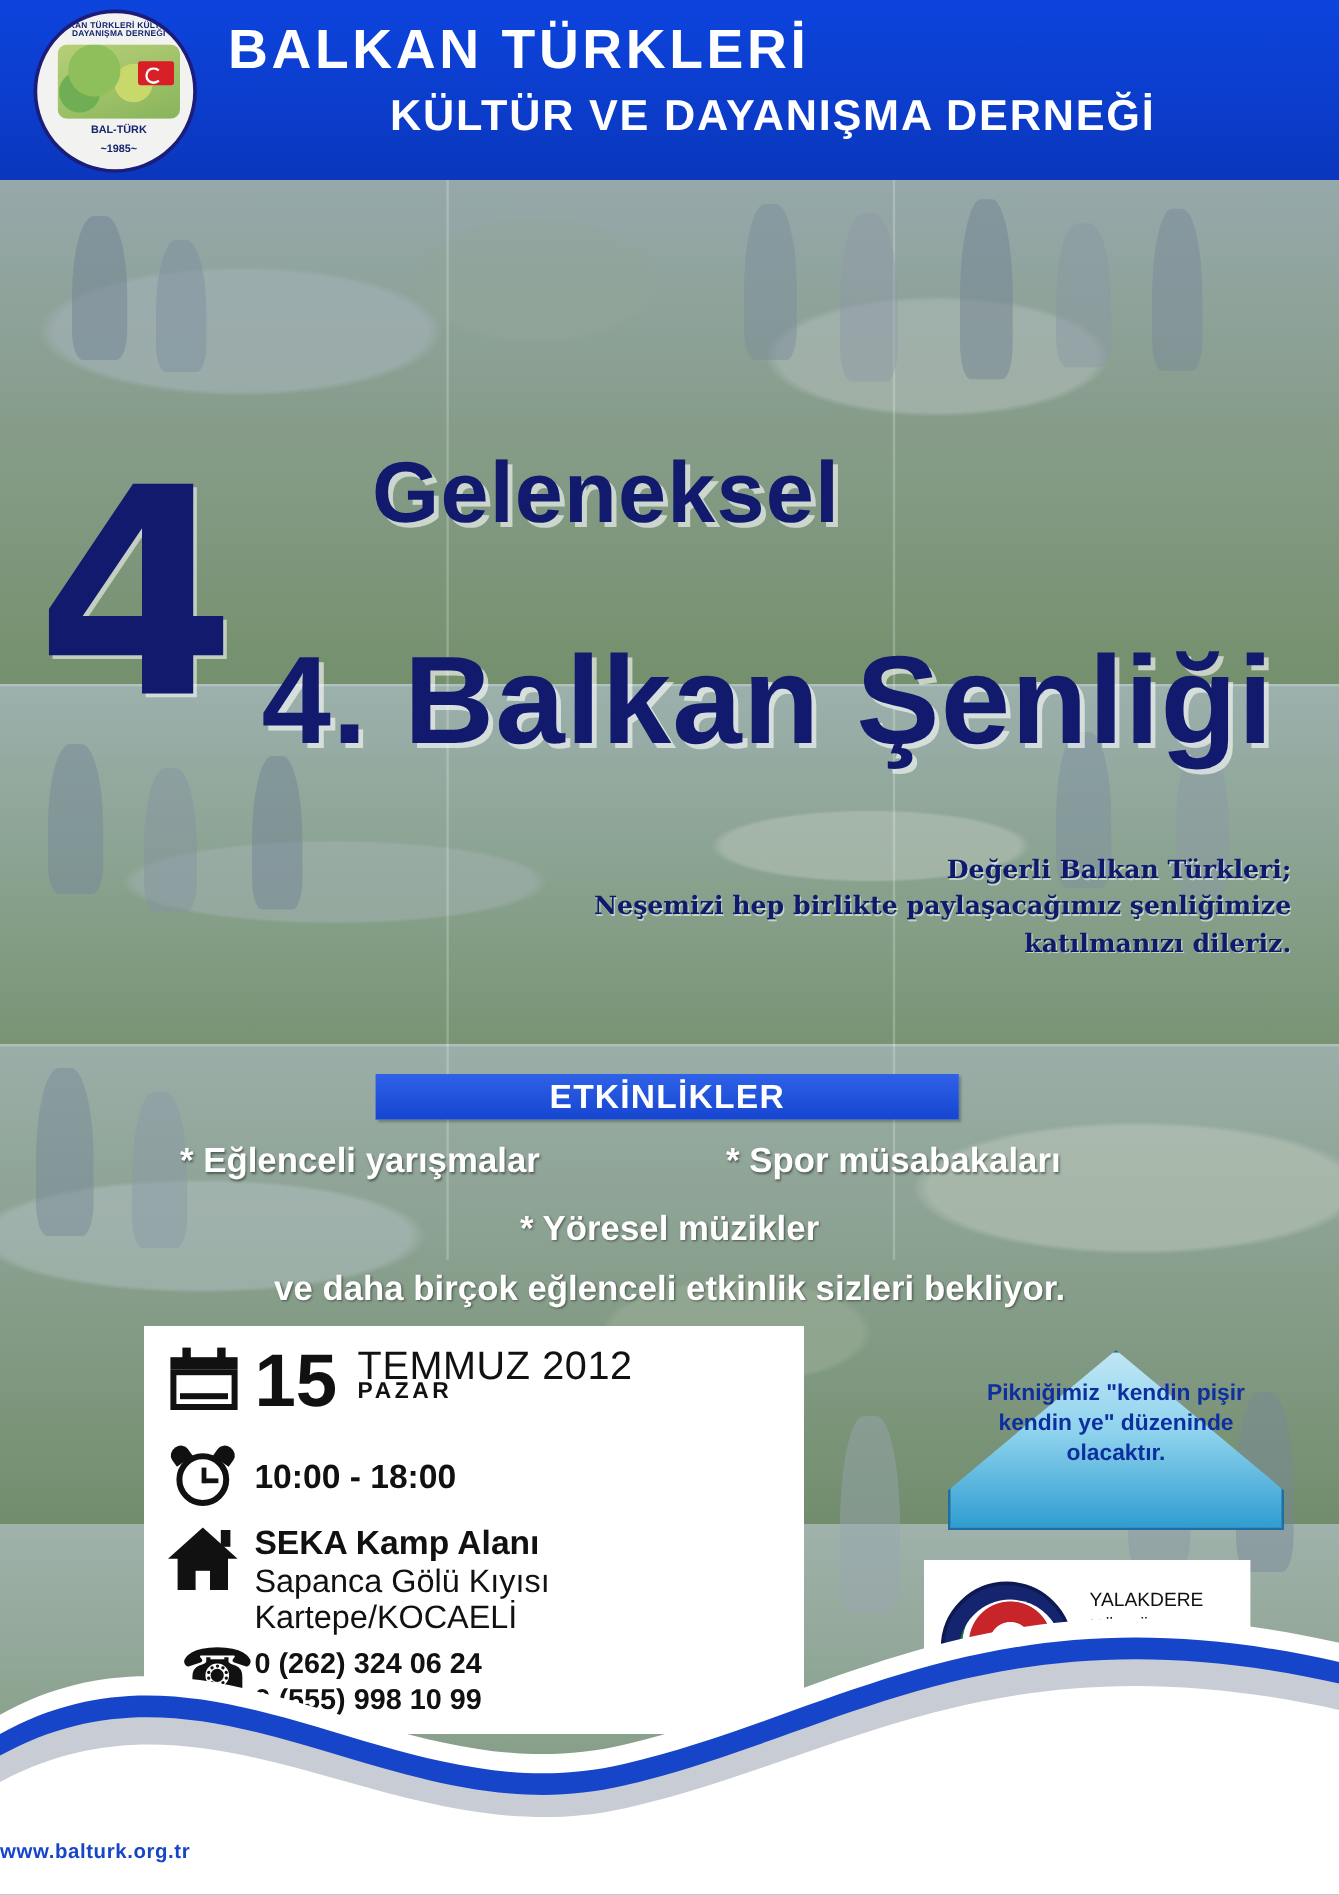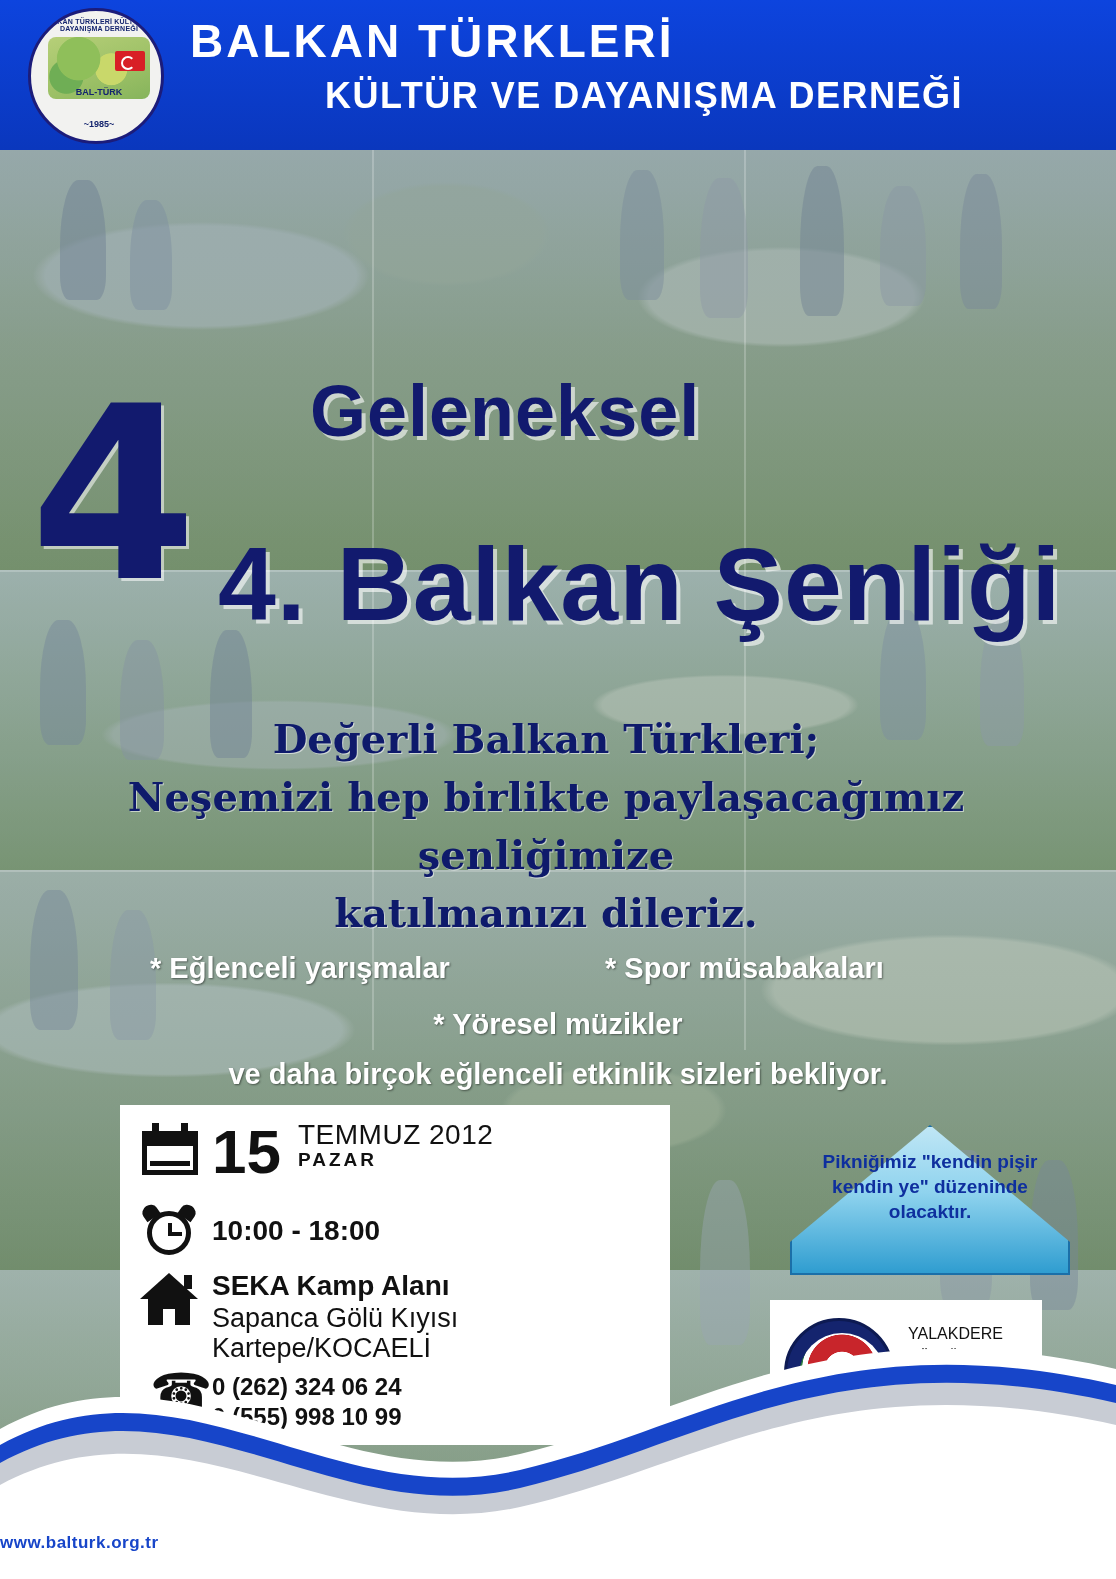--- a/index.html
+++ b/index.html
@@ -47,21 +47,21 @@
   #logo .logo-flag {
     position: absolute; right: 16px; top: 40px; width: 30px; height: 20px;
     background: #d81f26; border-radius: 2px;
   }
   #logo .logo-flag:after {
     content: ""; position: absolute; left: 6px; top: 5px;
     width: 10px; height: 10px; border-radius: 50%;
     border: 2px solid #fff; border-right-color: transparent;
   }
   #logo .logo-name {
-    position: absolute; left: 0; width: 136px; top: 76px; text-align: center;
+    position: absolute; left: 0; width: 136px; top: 92px; text-align: center;
     font-size: 9px; font-weight: bold; color: #14246e;
   }
   #logo .logo-year {
     position: absolute; left: 0; width: 136px; top: 108px; text-align: center;
     font-size: 9px; font-weight: bold; color: #14246e;
   }
   #header .h-title {
     position: absolute; left: 190px; right: 18px; top: 18px;
     text-align: left; color: #fff;
     font-size: 46px; font-weight: bold; letter-spacing: 3px; line-height: 1;
@@ -144,25 +144,25 @@
   }
   .t-balkan {
     position: absolute; left: 218px; top: 175px;
     font-size: 104px; font-weight: bold; color: #121a6e;
     letter-spacing: 1px;
     text-shadow: 4px 4px 0 rgba(255,255,255,.6);
   }
 
   
   #invite {
-    position: absolute; left: 28px; top: 560px; width: 1036px;
-    text-align: center; color: #0e1a6b;
+    position: absolute; left: 40px; top: 560px; width: 1036px;
+    text-align: right; color: #0e1a6b;
     font-family: "DejaVu Serif", serif;
     font-weight: bold;
-    font-size: 40px; line-height: 1.45;
+    font-size: 21px; line-height: 1.45;
     text-shadow: 1px 1px 0 rgba(255,255,255,.55);
   }
 
   
   #etk-banner {
     position: absolute; left: 313px; top: 745px; width: 486px; height: 38px;
     background: linear-gradient(180deg,#2f62e8 0%,#1645cf 100%);
     box-shadow: 2px 2px 2px rgba(0,0,0,.25);
   }
   #etk-banner span {
@@ -184,21 +184,21 @@
     position: absolute; left: 120px; top: 955px; width: 550px; height: 340px;
     background: #ffffff;
   }
   .ic-icon { position: absolute; color: #111; }
   .date-num {
     position: absolute; left: 92px; top: 16px;
     font-size: 62px; font-weight: bold; color: #111; line-height: 1;
   }
   .date-mon {
     position: absolute; left: 178px; top: 14px;
-    font-size: 28px; color: #111; letter-spacing: .5px;
+    font-size: 33px; color: #111; letter-spacing: .5px;
   }
   .date-day {
     position: absolute; left: 178px; top: 44px;
     font-size: 19px; font-weight: bold; color: #111; letter-spacing: 3px;
   }
   .time-txt {
     position: absolute; left: 92px; top: 110px;
     font-size: 28px; font-weight: bold; color: #111;
   }
   .place1 { position: absolute; left: 92px; top: 165px; font-size: 28px; font-weight: bold; color: #111; }
@@ -332,20 +332,23 @@
       <div class="t-gelen">Geleneksel</div>
       <div class="t-balkan">4. Balkan Şenliği</div>
     </div>
 
     <div id="invite">
       <div>Değerli Balkan Türkleri;</div>
       <div>Neşemizi hep birlikte paylaşacağımız şenliğimize</div>
       <div>katılmanızı dileriz.</div>
     </div>
 
+    <div id="etk-banner">
+      <span>ETKİNLİKLER</span>
+    </div>
     <div class="act-line act-l2">* Spor müsabakaları</div>
     <div class="act-line act-l1">* Eğlenceli yarışmalar</div>
     <div class="act-line act-l3">* Yöresel müzikler</div>
     <div class="act-line act-l4">ve daha birçok eğlenceli etkinlik sizleri bekliyor.</div>
 
     <div id="info-card">
       <div class="ic-icon cal-icon">
         <div class="pin-l"></div>
           <div class="pin-r"></div>
         <div class="cal-top"></div>

